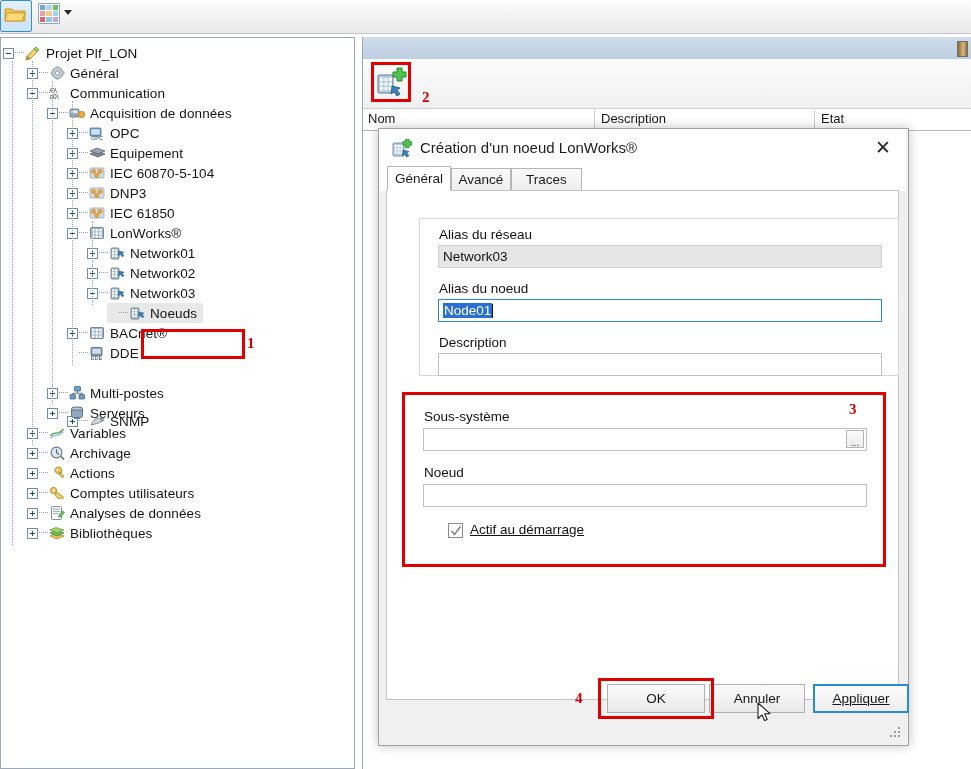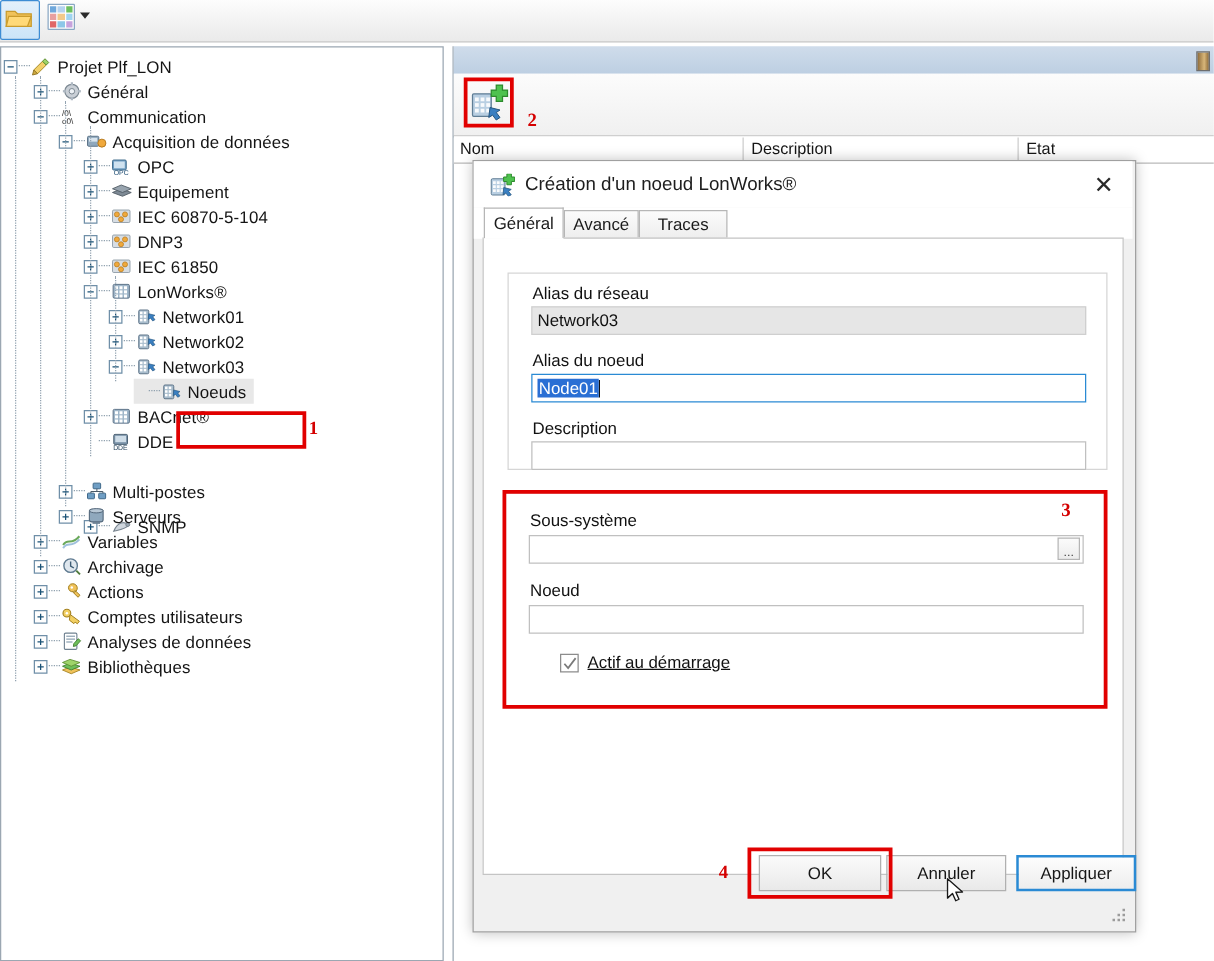--- a/index.html
+++ b/index.html
@@ -154,21 +154,21 @@
   }
   .chk svg{ position:absolute; left:1px; top:1px; }
   .chk-label{ position:absolute; font-size:13.5px; color:#111;text-decoration:underline; }
 
   .btn{
     position:absolute; height:29px; box-sizing:border-box;
     border:1px solid #b0b0b0; background:linear-gradient(to bottom,#fbfbfb,#e9e9e9);
     font-size:13.5px; color:#161616;
     display:flex;align-items:center;justify-content:center;
   }
-  .btn.default{ border:2px solid #2a8ad4; background:linear-gradient(to bottom,#fdfdfd,#ededed); }
+  .btn.default{ border:2px solid #2a8ad4; background:linear-gradient(to bottom,#fdfdfd,#ededed);text-decoration:underline; }
 
   .grip{ position:absolute; right:6px; bottom:5px; width:13px; height:13px; }
   .grip i{ position:absolute; width:2px;height:2px;background:#9b9b9b; }
 
   
   .redbox{ position:absolute; border:3px solid #e10000; box-sizing:border-box; }
   .rednum{ position:absolute; color:#d40000; font-weight:bold; font-size:15px;
            font-family:"Liberation Serif", serif; }
 
   .cursor{ position:absolute; width:16px;height:22px; }
@@ -579,21 +579,21 @@
     </div>
 
     <div class="tabstrip">
       <div class="tab active" style="left:8px;width:64px;">Général</div>
       <div class="tab" style="left:72px;width:60px;">Avancé</div>
       <div class="tab" style="left:132px;width:71px;">Traces</div>
     </div>
 
     <div class="tab-body">
 
-      <div class="grp" style="left:19px;top:27px;width:480px;height:158px;">
+      <div class="grp" style="left:32px;top:27px;width:480px;height:158px;">
 
         <div class="fld-label" style="left:19px;top:8px;">Alias du réseau</div>
         <div class="textbox readonly" style="left:18px;top:26px;width:444px;height:23px;">Network03</div>
 
         <div class="fld-label" style="left:19px;top:62px;">Alias du noeud</div>
         <div class="textbox focus" style="left:18px;top:80px;width:444px;height:23px;">
           <span class="sel-text">Node01</span>
             <span class="caret-bar"></span>
         </div>
 

